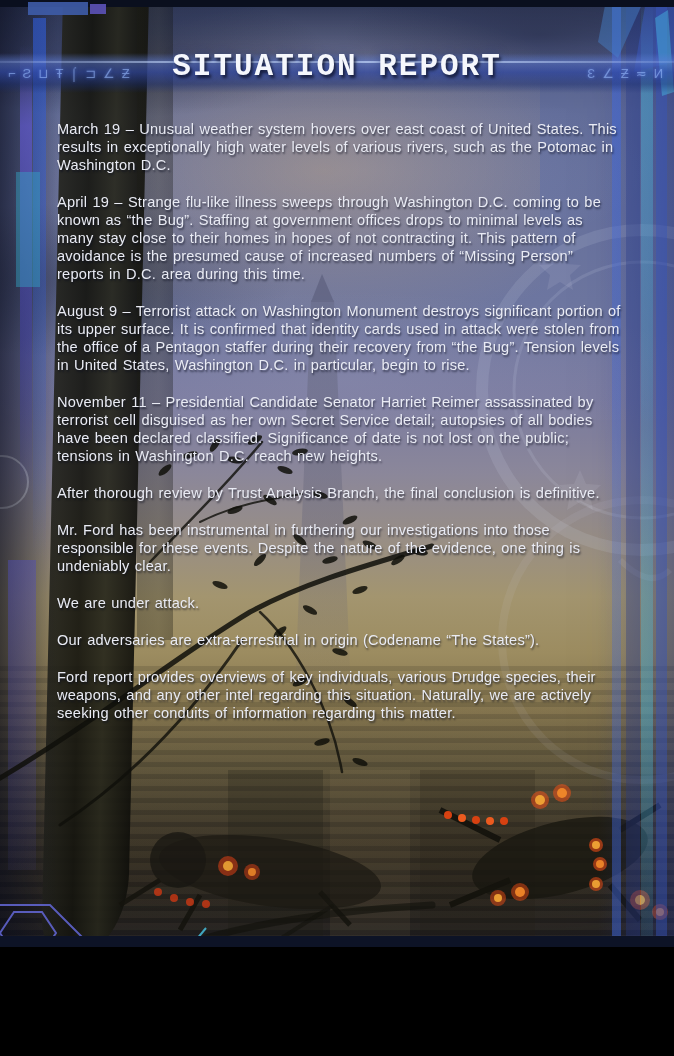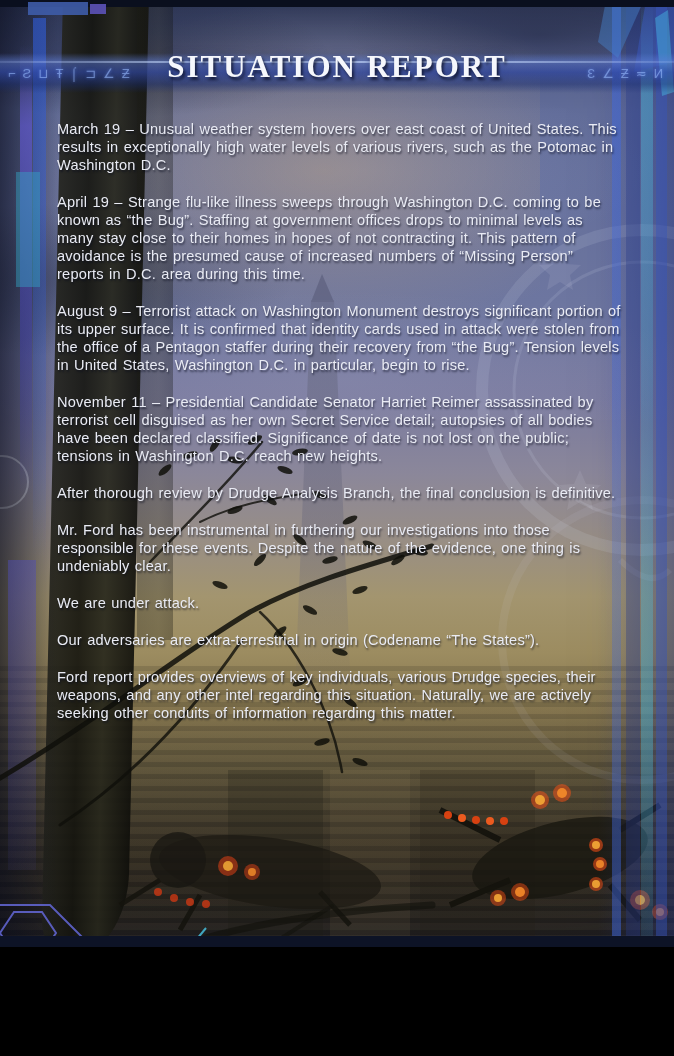--- a/index.html
+++ b/index.html
@@ -58,21 +58,21 @@
   .bottom-strip{position:absolute;bottom:0;left:0;width:100%;height:11px;background:#0d1326;}
   
   .title-band{position:absolute;left:0;top:53px;width:100%;height:40px;
     background:linear-gradient(180deg,rgba(130,160,235,0) 0,rgba(95,125,215,.5) 20%,rgba(48,72,165,.68) 48%,rgba(26,46,115,.45) 78%,rgba(22,42,105,0) 100%);}
   .band-line{position:absolute;left:0;top:8px;width:100%;height:2px;
     background:linear-gradient(90deg,rgba(190,210,255,.15),rgba(200,220,255,.65) 30%,rgba(200,220,255,.65) 70%,rgba(190,210,255,.15));}
   .band-glyphs{position:absolute;top:13px;font-size:13px;letter-spacing:7px;
     color:rgba(155,190,255,.55);text-shadow:0 0 3px rgba(120,160,255,.5);white-space:nowrap;}
   .band-glyphs.left{left:8px;} .band-glyphs.right{right:4px;}
   .page-title{position:absolute;left:0;top:49px;width:100%;margin:0;text-align:center;
-    font-family:Liberation Serif, serif;font-weight:700;font-size:31px;letter-spacing:2px;
+    font-family:Liberation Mono, monospace;font-weight:700;font-size:31px;letter-spacing:2px;
     color:#f5f7fc;text-shadow:2px 3px 3px rgba(0,0,10,.6), 0 0 10px rgba(30,50,120,.6);}
   
   .content{position:absolute;left:57px;top:120px;width:566px;}
   .para{margin:0 0 19px 0;font-size:14.6px;line-height:18px;letter-spacing:.2px;word-spacing:1px;
     color:#e9ebf4;text-shadow:1px 1.5px 2px rgba(8,12,28,.6);}
   
   .hex{position:absolute;left:100px;top:986px;width:68px;height:56px;
     clip-path:polygon(25% 0,75% 0,100% 50%,75% 100%,25% 100%,0 50%);
     background:linear-gradient(160deg,#5a58b4,#3f3d85);
     display:flex;align-items:center;justify-content:center;
@@ -255,21 +255,21 @@
     <span class="band-glyphs left">⌐Ƨ⊔Ŧ⌠⊐∠Ƶ</span>
     <span class="band-glyphs right">Ɛ∠Ƶ≂И</span>
   </div>
   <h1 class="page-title">SITUATION REPORT</h1>
 
   <div class="content">
       <p class="para">March 19 – Unusual weather system hovers over east coast of United States. This results in exceptionally high water levels of various rivers, such as the Potomac in Washington D.C.</p>
       <p class="para">April 19 – Strange flu-like illness sweeps through Washington D.C. coming to be known as “the Bug”. Staffing at government offices drops to minimal levels as many stay close to their homes in hopes of not contracting it. This pattern of avoidance is the presumed cause of increased numbers of “Missing Person” reports in D.C. area during this time.</p>
       <p class="para">August 9 – Terrorist attack on Washington Monument destroys significant portion of its upper surface. It is confirmed that identity cards used in attack were stolen from the office of a Pentagon staffer during their recovery from “the Bug”. Tension levels in United States, Washington D.C. in particular, begin to rise.</p>
       <p class="para">November 11 – Presidential Candidate Senator Harriet Reimer assassinated by terrorist cell disguised as her own Secret Service detail; autopsies of all bodies have been declared classified. Significance of date is not lost on the public; tensions in Washington D.C. reach new heights.</p>
-      <p class="para">After thorough review by Drudge Analysis Branch, the final conclusion is definitive.</p>
+      <p class="para">After thorough review by Trust Analysis Branch, the final conclusion is definitive.</p>
       <p class="para">Mr. Ford has been instrumental in furthering our investigations into those responsible for these events. Despite the nature of the evidence, one thing is undeniably clear.</p>
       <p class="para">We are under attack.</p>
       <p class="para">Our adversaries are extra-terrestrial in origin (Codename “The States”).</p>
       <p class="para">Ford report provides overviews of key individuals, various Drudge species, their weapons, and any other intel regarding this situation. Naturally, we are actively seeking other conduits of information regarding this matter.</p>
     </div>
 
   <div class="hex">
     <span>01</span>
   </div>
 

